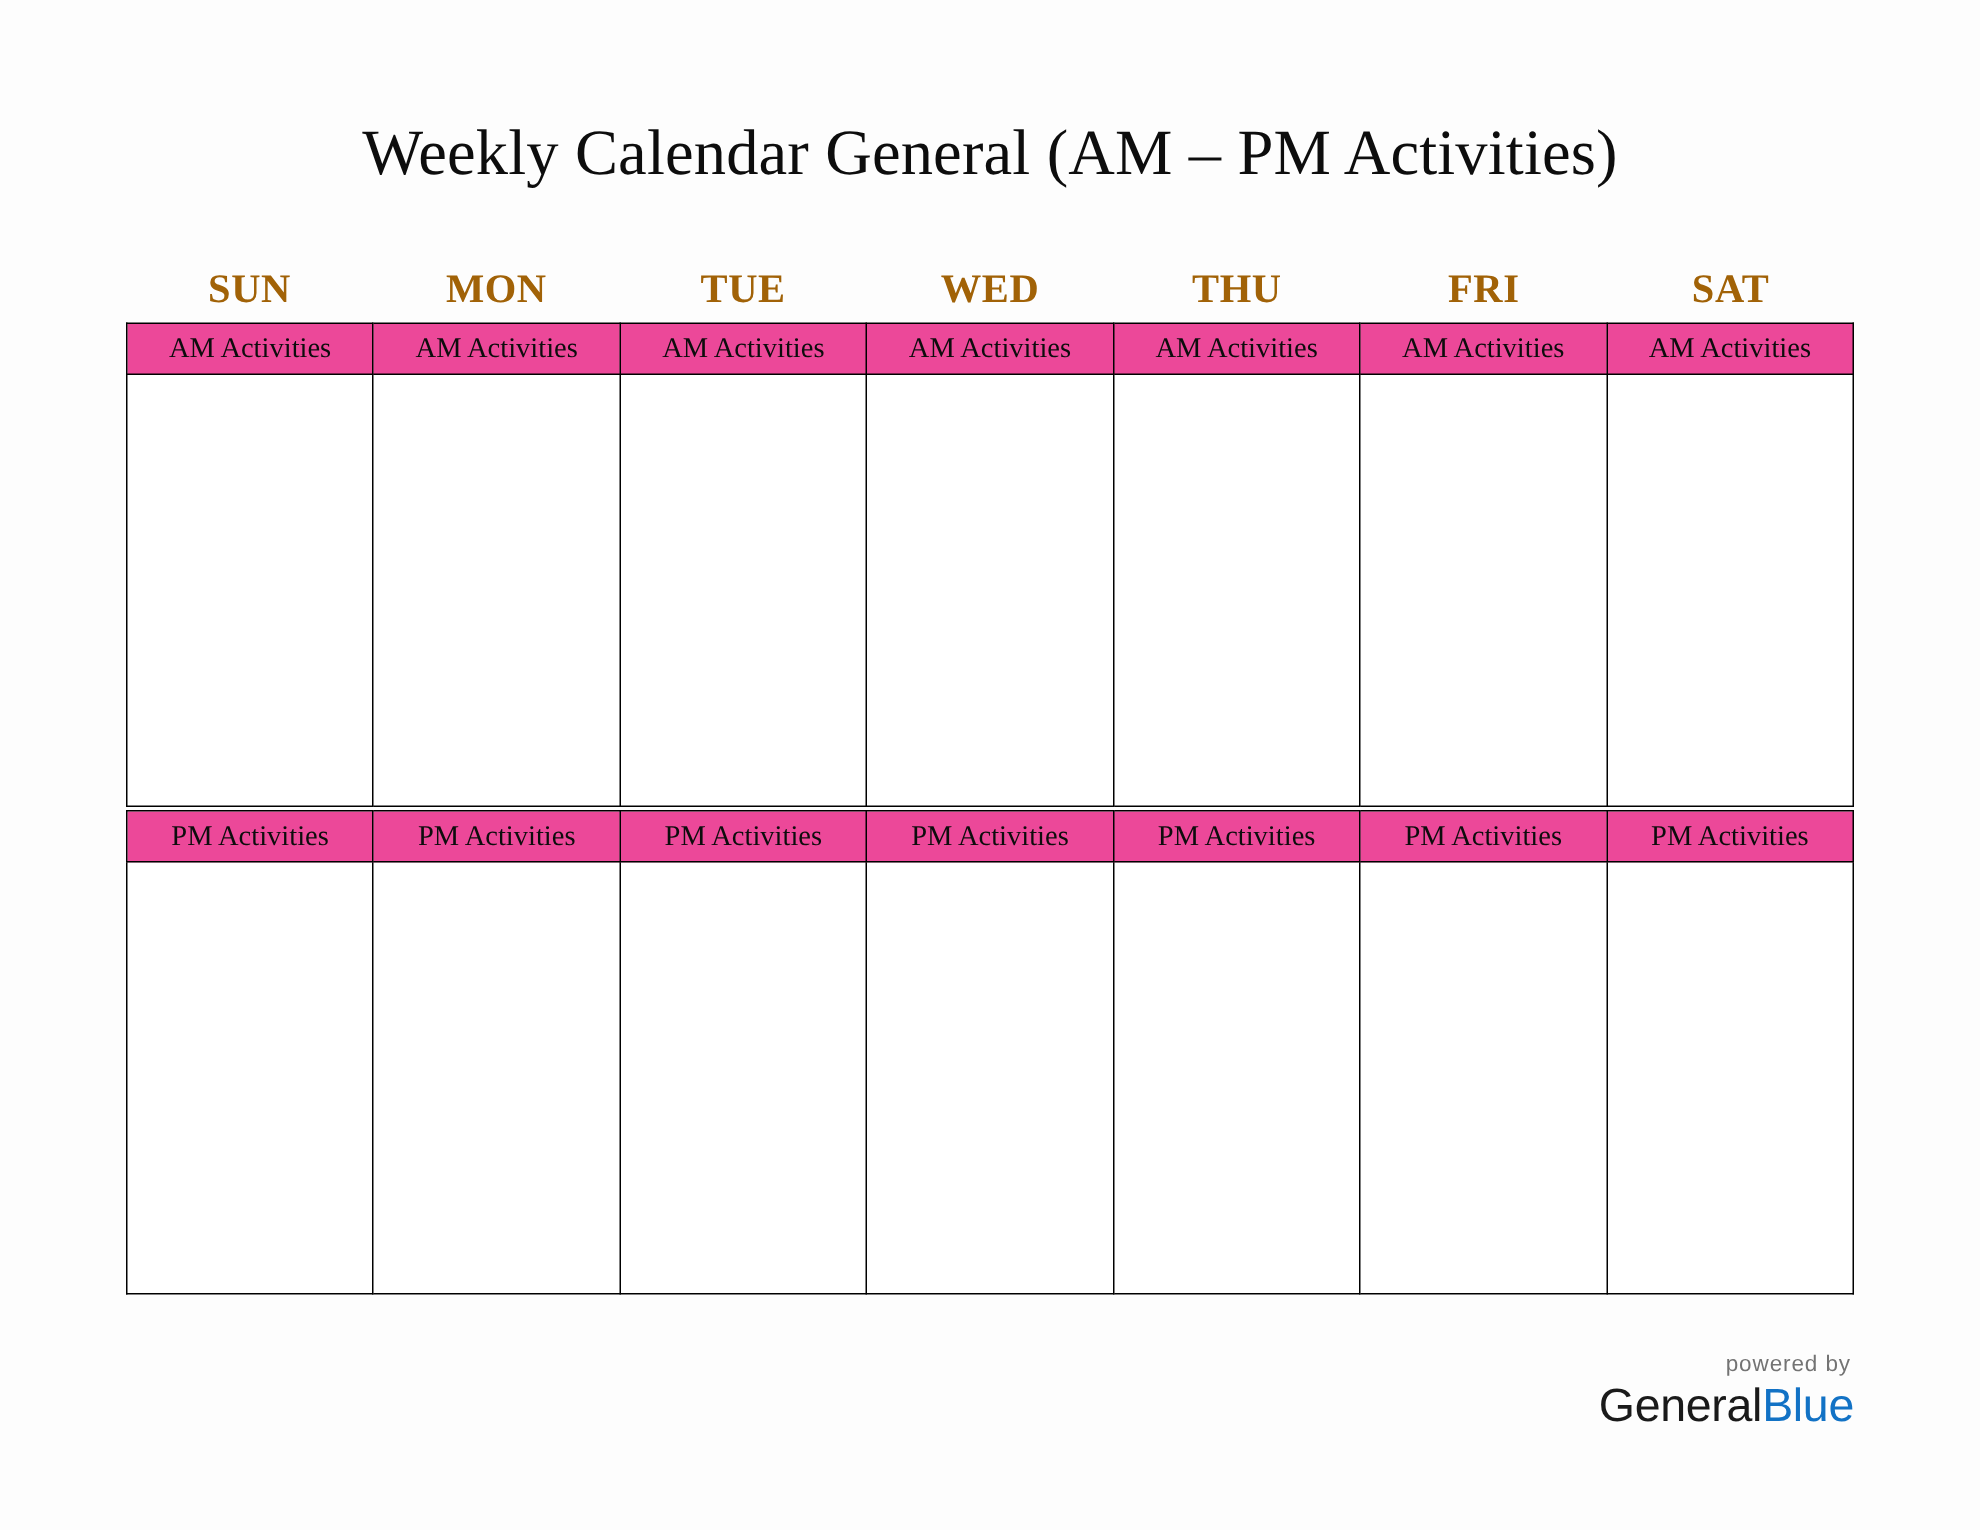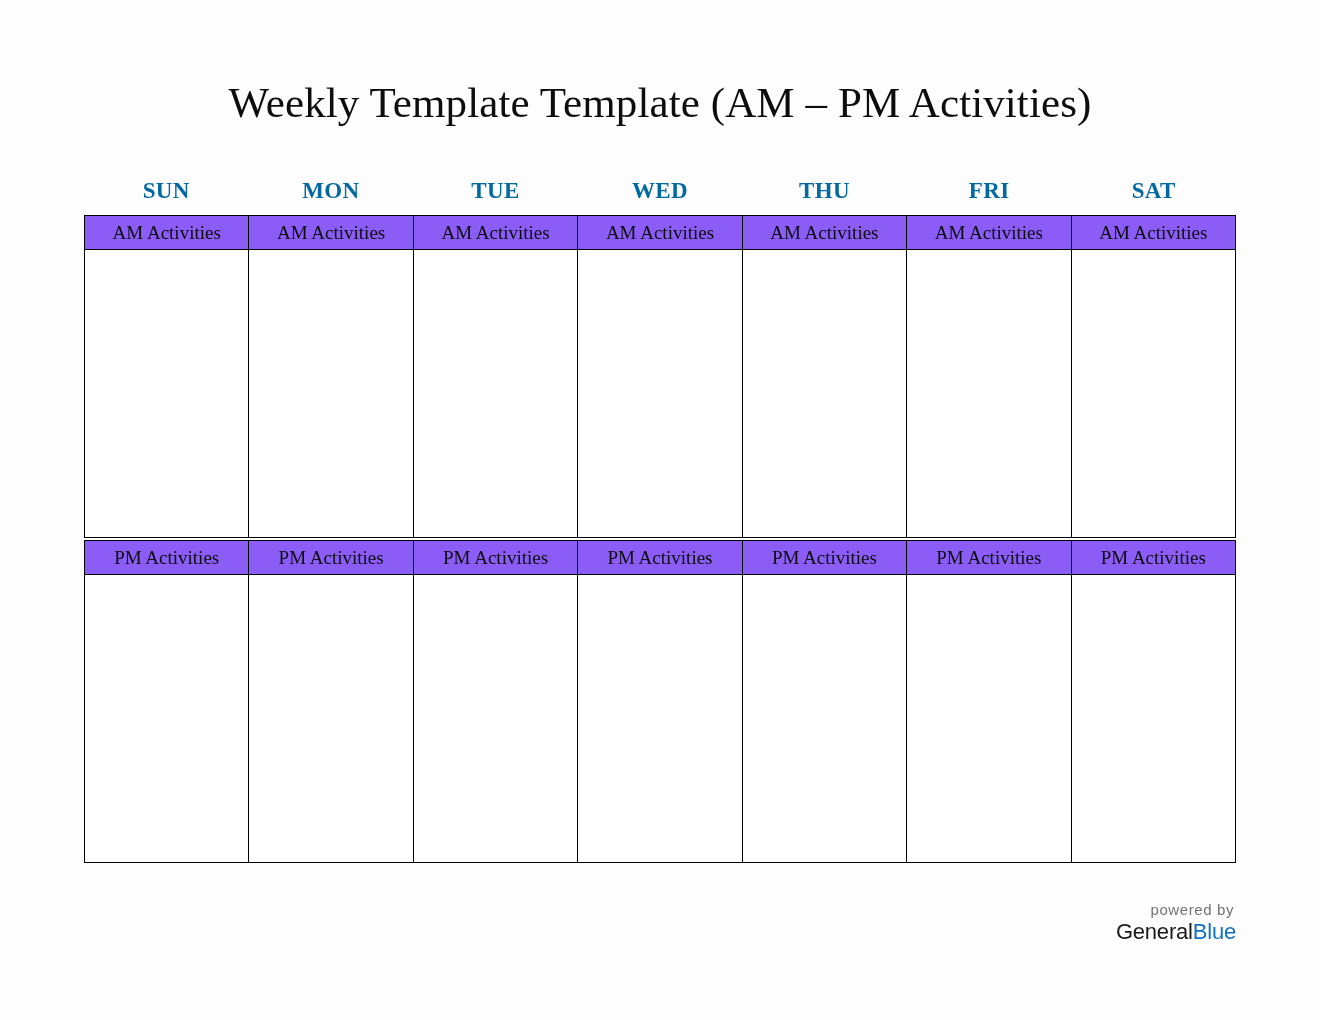--- a/index.html
+++ b/index.html
@@ -43,23 +43,23 @@
     position: absolute;
     left: 84px;
     top: 178px;
     width: 1152px;
     display: flex;
   }
   .weekday-cell {
     flex: 1 1 0;
     text-align: center;
     font-family: "Liberation Serif", "DejaVu Serif", serif;
-    font-size: 23px;
+    font-size: 27px;
     font-weight: 700;
-    color: #0369a1;
+    color: #a16207;
     letter-spacing: 0.4px;
     line-height: 1.1;
   }
 
   
   .cal-table {
     position: absolute;
     left: 84px;
     width: 1152px;
     border-collapse: collapse;
@@ -70,21 +70,21 @@
 
   .cal-table td {
     border: 1px solid #000000;
     padding: 0;
     background: #ffffff;
   }
 
   .cal-table th {
     border: 1px solid #000000;
     padding: 0;
-    background: #8b5cf6;
+    background: #ec4899;
     font-family: "Liberation Serif", "DejaVu Serif", serif;
     font-size: 19px;
     font-weight: 400;
     color: #0d0d0d;
     text-align: center;
     height: 33px;
     vertical-align: middle;
   }
 
   .cal-table .body-cell {
@@ -105,36 +105,36 @@
     font-size: 15px;
     font-weight: 400;
     color: #737373;
     letter-spacing: 0.6px;
     display: block;
     margin-bottom: 4px;
     padding-right: 2px;
   }
   .brand {
     font-family: "Liberation Sans", "DejaVu Sans", sans-serif;
-    font-size: 22px;
+    font-size: 31px;
     font-weight: 400;
     letter-spacing: -0.2px;
     display: block;
     white-space: nowrap;
     margin-left: 40px;
   }
   .brand-general { color: #1a1a1a; }
   .brand-blue { color: #1272c5; }
 </style>
 </head>
 <body>
 
 <div class="page">
 
-  <div class="title">Weekly Template Template (AM – PM Activities)</div>
+  <div class="title">Weekly Calendar General (AM – PM Activities)</div>
 
   <div class="weekday-row">
     <div class="weekday-cell">SUN</div>
     <div class="weekday-cell">MON</div>
     <div class="weekday-cell">TUE</div>
     <div class="weekday-cell">WED</div>
     <div class="weekday-cell">THU</div>
     <div class="weekday-cell">FRI</div>
     <div class="weekday-cell">SAT</div>
   </div>

